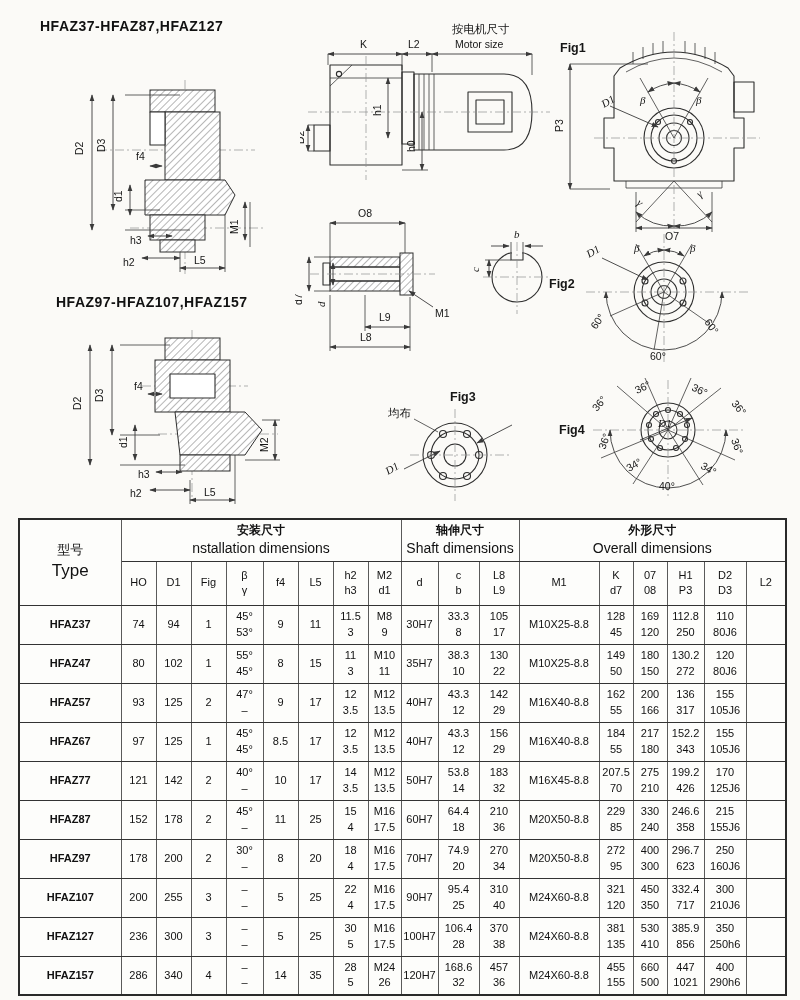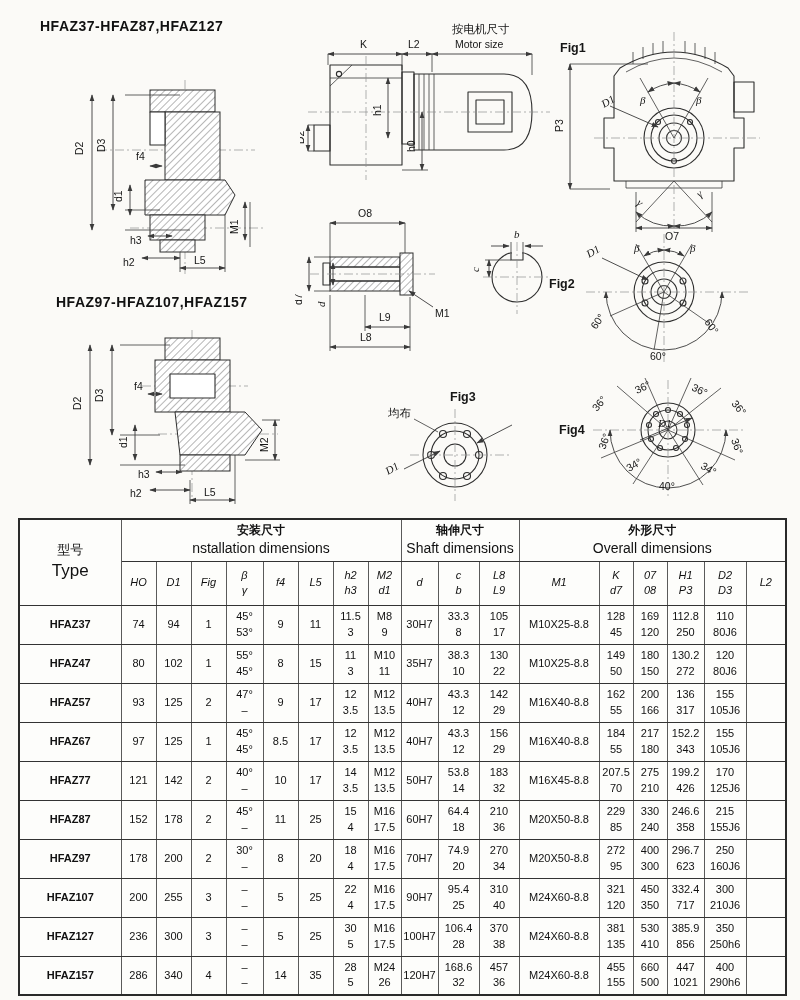--- a/index.html
+++ b/index.html
@@ -19,21 +19,21 @@
   text.dimi{font-family:"Liberation Serif",serif;font-style:italic;font-size:11px;fill:#161616;}
   text.fig{font-family:"Liberation Sans",sans-serif;font-size:12.5px;font-weight:bold;fill:#161616;}
   text.cn{font-family:"Liberation Sans",sans-serif;font-size:11.5px;fill:#161616;}
   
   .spec-table{position:absolute;left:18px;top:518px;width:767px;border-collapse:collapse;
               table-layout:fixed;background:#fdfdfb;border:2px solid #2a2a2a;}
   .spec-table td{border-left:1px solid #5a5a5a;border-right:1px solid #5a5a5a;
                  border-top:1.6px solid #333;border-bottom:1.6px solid #333;
                  text-align:center;vertical-align:middle;padding:0;font-size:11px;line-height:1.4;color:#111;}
   .gh-row{height:42px;}
-  .sh-row{height:44px;font-style:italic;}
+  .sh-row{height:44px;}
   .spec-table tbody tr{height:39px;}
   .gh .l1{font-size:12px;font-weight:bold;}
   .gh .l2{font-size:14px;}
   .type-h .l1{font-size:13px;}
   .type-h .l2{font-size:17px;}
   .model{font-weight:bold;font-size:11px;}
 </style>
 </head>
 <body>
 

